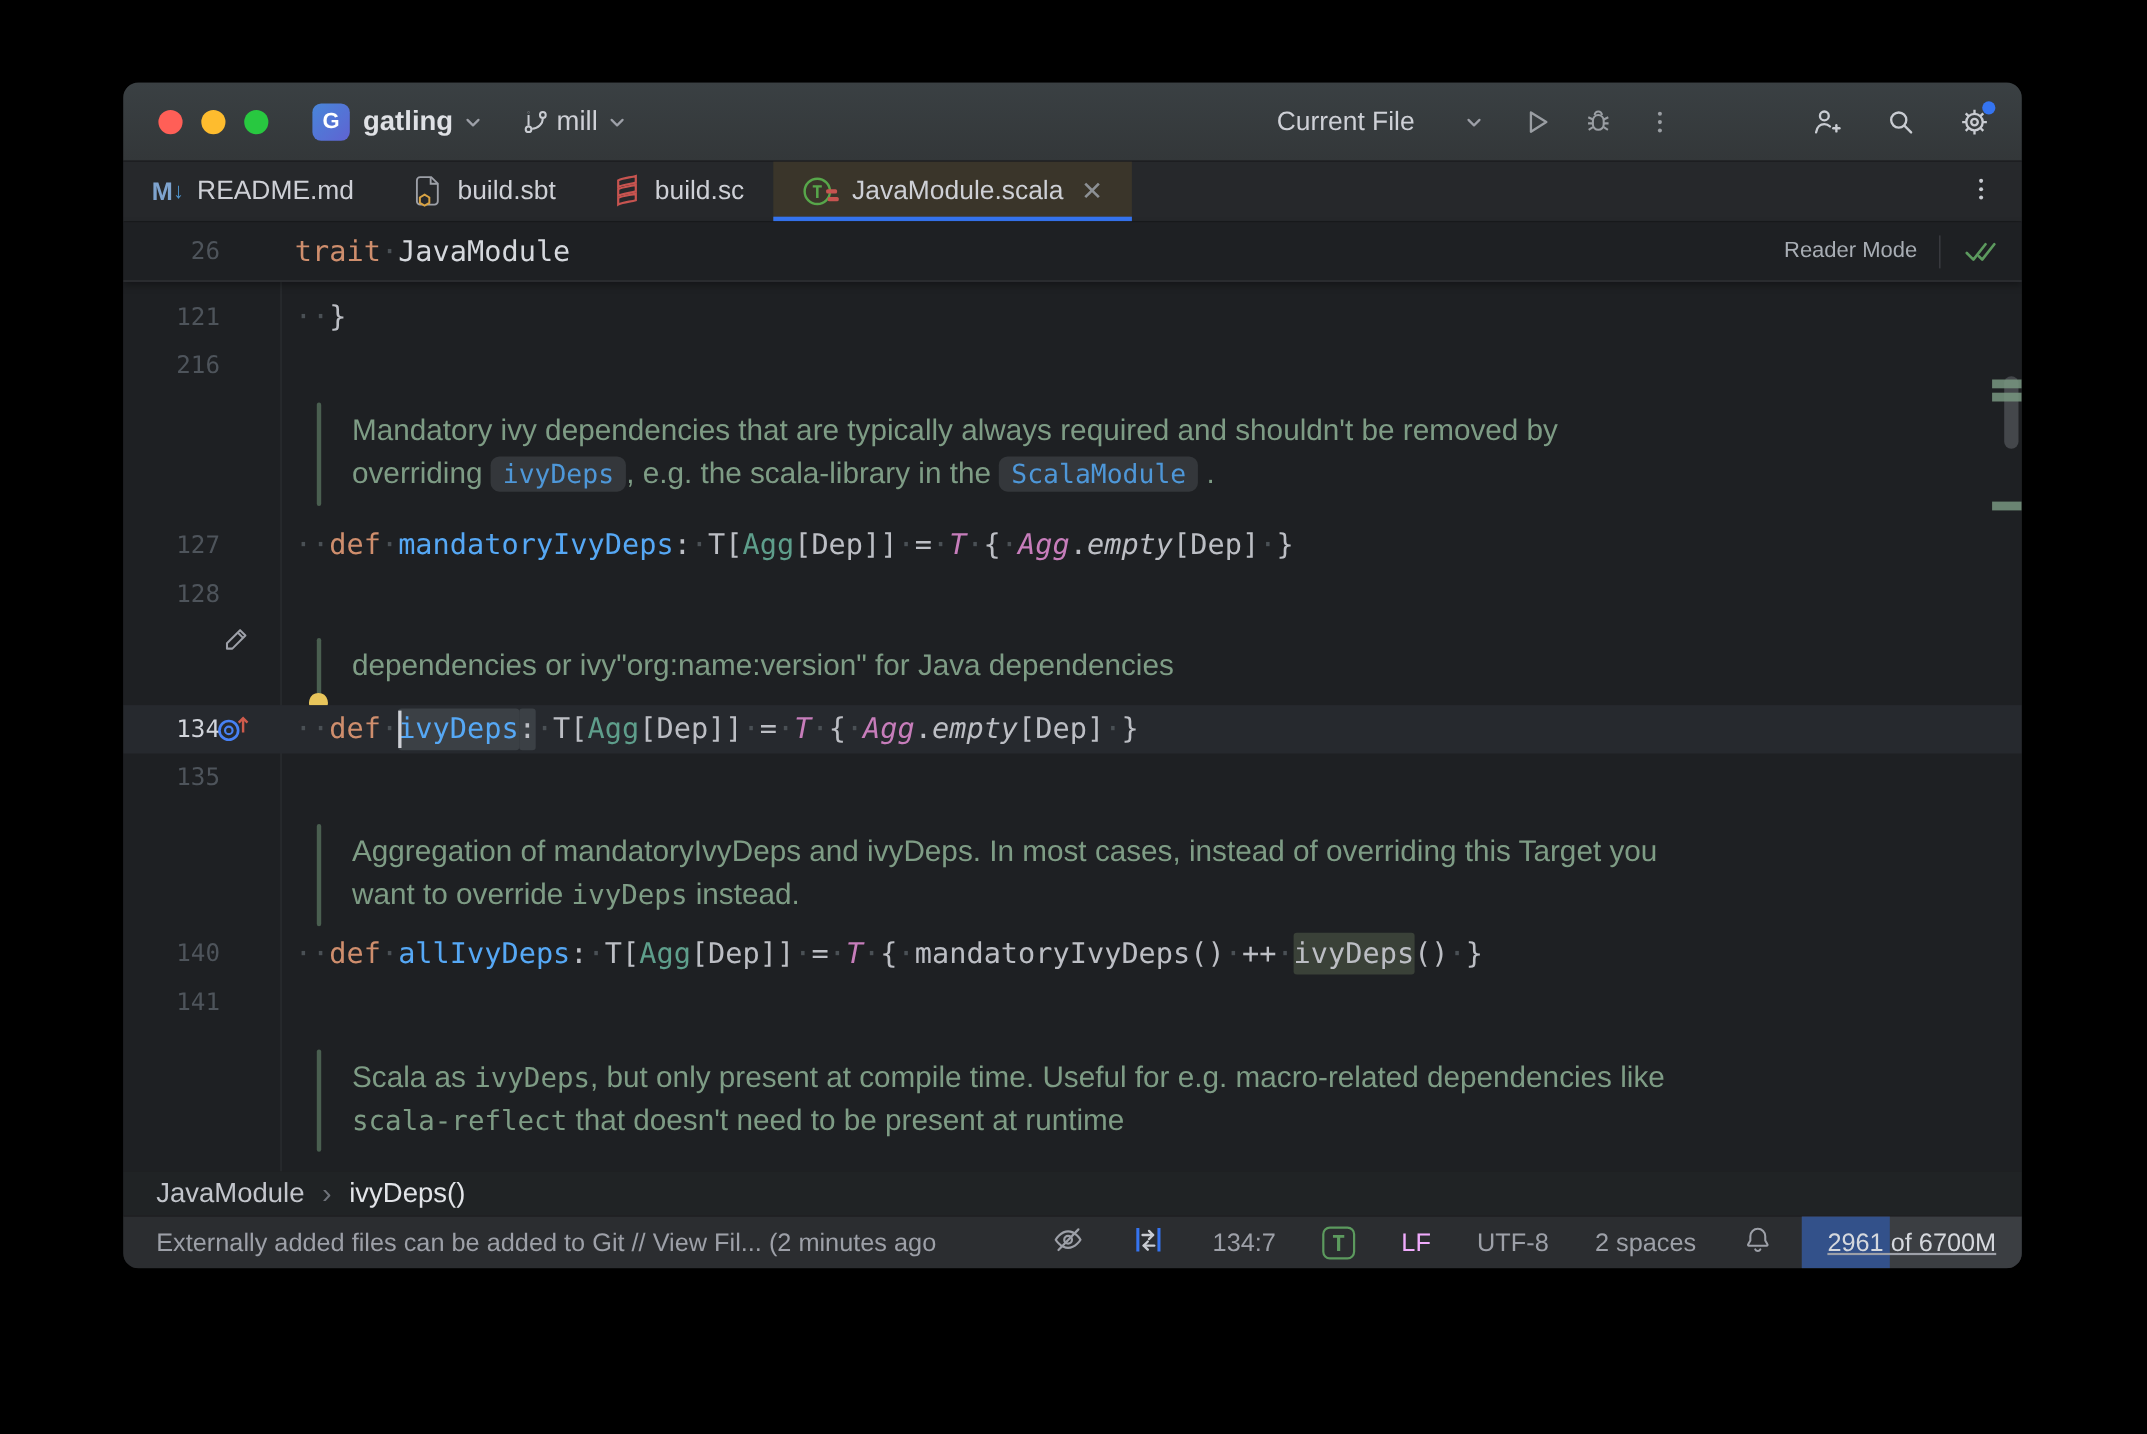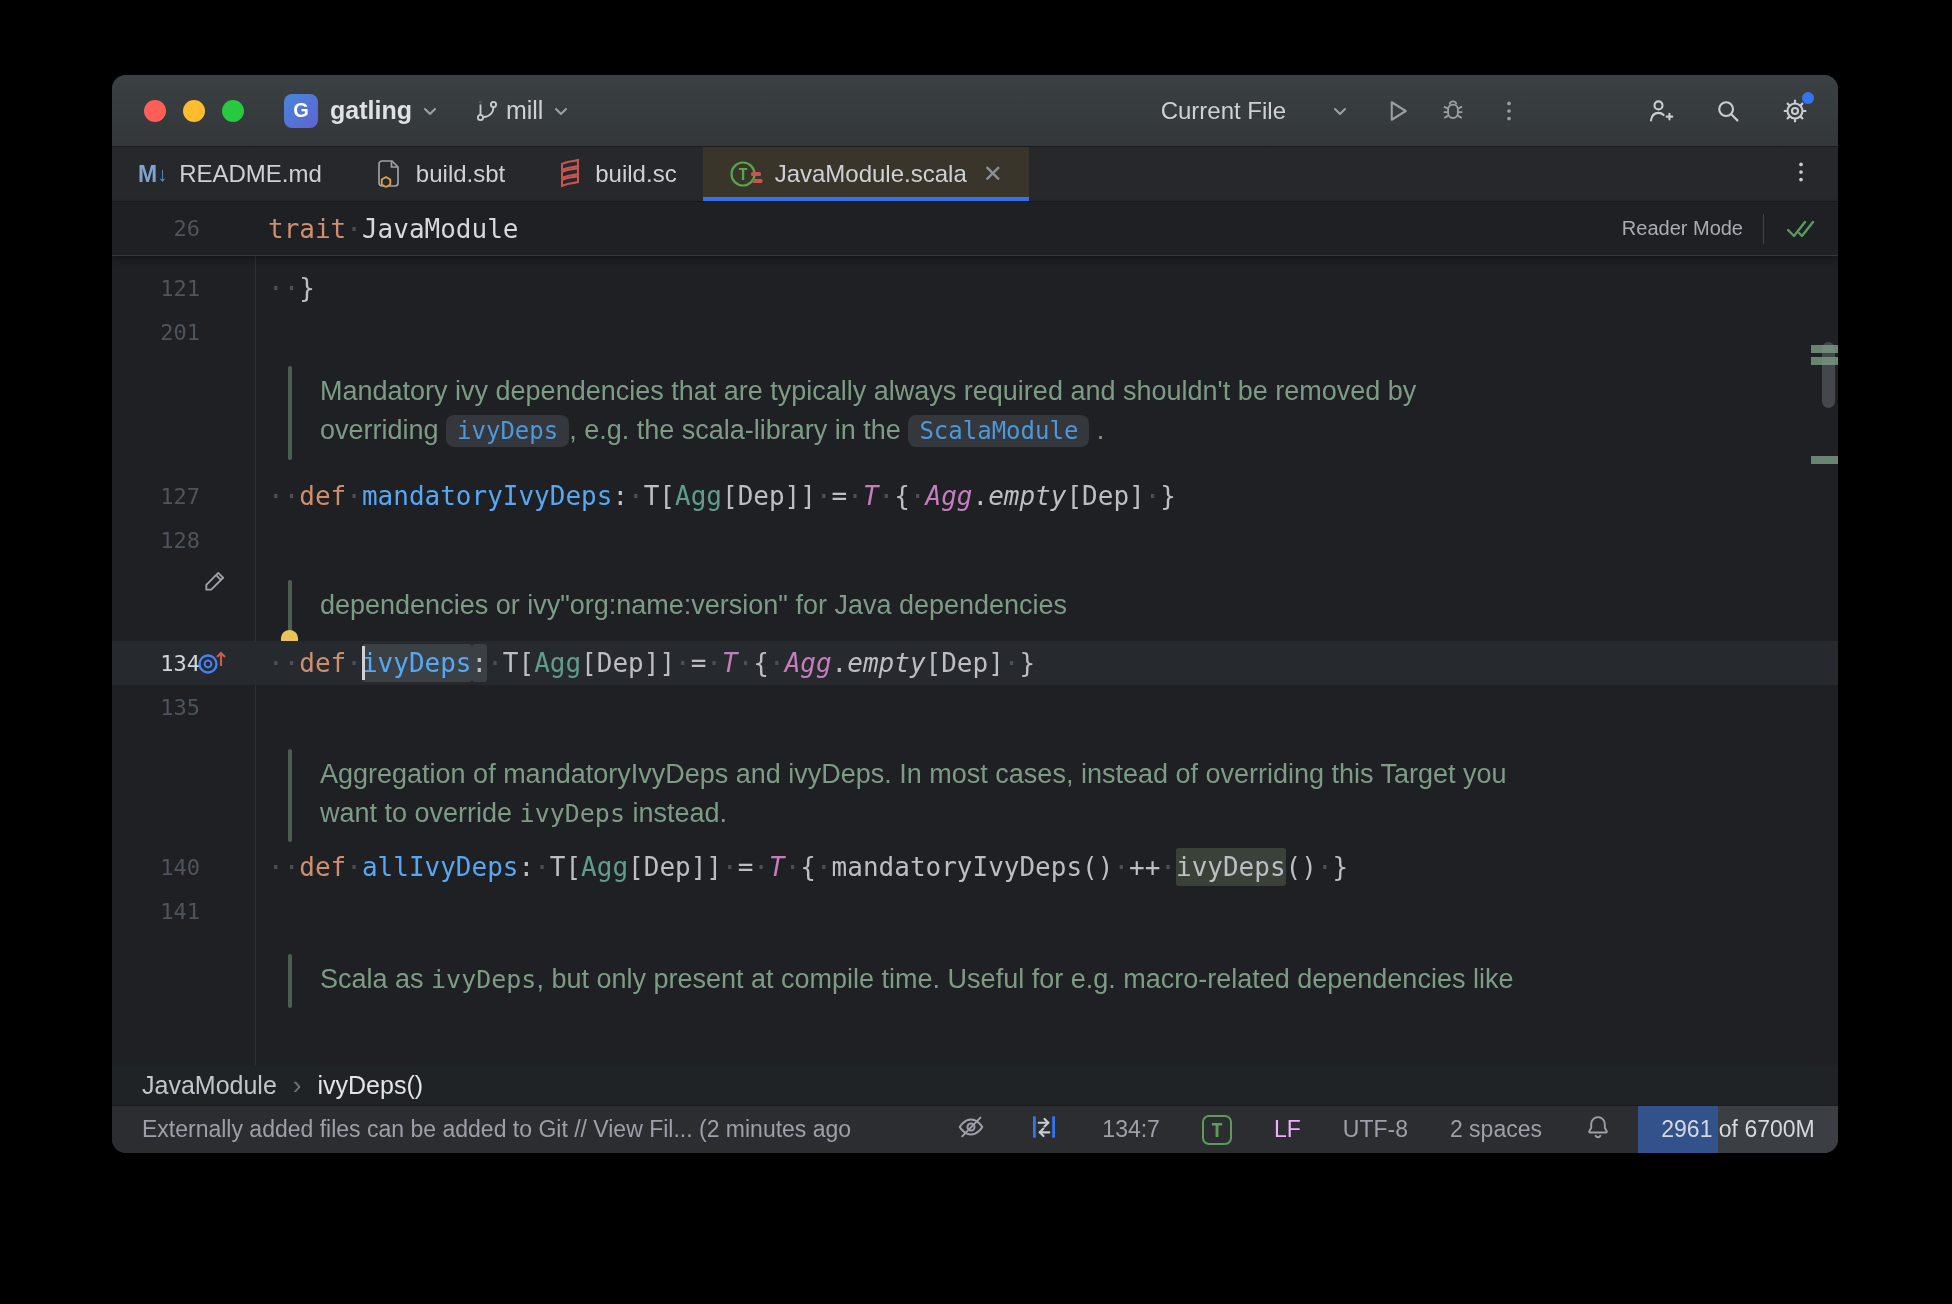--- a/index.html
+++ b/index.html
@@ -88,21 +88,21 @@
   
   .status { height:48px; flex:none; background:#2B2D30; border-top:1px solid #1A1B1D;
             display:flex; align-items:center; padding-left:30px; font-size:23px; color:#9DA0A8; }
   .st-msg { flex:1; white-space:nowrap; overflow:hidden; }
   .st-item { margin-right:42px; display:flex; align-items:center; white-space:nowrap; }
   .st-dim { color:#f0abfc; }
   .tbadge { width:30px; height:30px; border:2px solid #5C9A5E; border-radius:7px; color:#5C9A5E;
             display:flex; align-items:center; justify-content:center;
             font-family:"DejaVu Sans Mono", monospace; font-size:20px; font-weight:bold; }
   .mem { align-self:stretch; width:200px; margin-right:0; position:relative; background:#3B3E42;
-         display:flex; align-items:center; justify-content:center; }
+         display:flex; align-items:center; justify-content:center;text-decoration:underline; }
   .mem-fill { position:absolute; left:0; top:0; bottom:0; background:#33518A; }
   .mem-text { position:relative; color:#D5D8DD; }
 </style>
 </head>
 <body>
 
 <div class="window">
 
   <div class="titlebar">
     <div class="tl red"></div>
@@ -273,21 +273,21 @@
           <div class="gutter"></div>
         </div>
         <div class="row">
           <div class="gutter">
             <span class="lnum">121</span>
           </div>
           <div class="code"><span class="tk-ws">··</span><span class="tk-p">}</span></div>
         </div>
         <div class="row">
           <div class="gutter">
-            <span class="lnum">201</span>
+            <span class="lnum">216</span>
           </div>
           <div class="code"></div>
         </div>
         <div class="docblock" style="margin-top: 12px;">
           <div class="docbar"></div>
           <div class="docline"><span>Mandatory ivy dependencies that are typically always required and shouldn't be removed by</span></div>
           <div class="docline"><span>overriding </span><span class="chip">ivyDeps</span><span>, e.g. the scala-library in the </span><span class="chip">ScalaModule</span><span> .</span></div>
         </div>
         <div class="row" style="margin-top: 14px;">
           <div class="gutter">
@@ -343,20 +343,21 @@
         </div>
         <div class="row">
           <div class="gutter">
             <span class="lnum">141</span>
           </div>
           <div class="code"></div>
         </div>
         <div class="docblock" style="margin-top: 21px;">
           <div class="docbar"></div>
           <div class="docline"><span>Scala as </span><span class="doc-mono">ivyDeps</span><span>, but only present at compile time. Useful for e.g. macro-related dependencies like</span></div>
+          <div class="docline"><span class="doc-mono">scala-reflect</span><span> that doesn't need to be present at runtime</span></div>
         </div>
       </div>
     <span class="pencil"><svg width="26" height="26" viewBox="0 0 24 24" fill="none" stroke="#9DA0A8" stroke-width="1.7" stroke-linejoin="round">
           <path d="M15 4.5l4.5 4.5L8.5 20H4v-4.5z"></path>
           <line x1="13" y1="6.5" x2="17.5" y2="11"></line>
         </svg></span>
     <div class="sb-thumb"></div>
     <div class="sb-mark" style="top:89px"></div>
     <div class="sb-mark" style="top:101px"></div>
     <div class="sb-mark" style="top:200px"></div>

